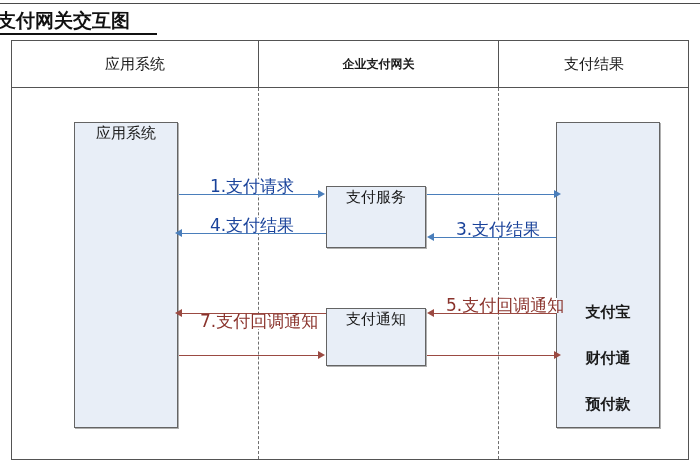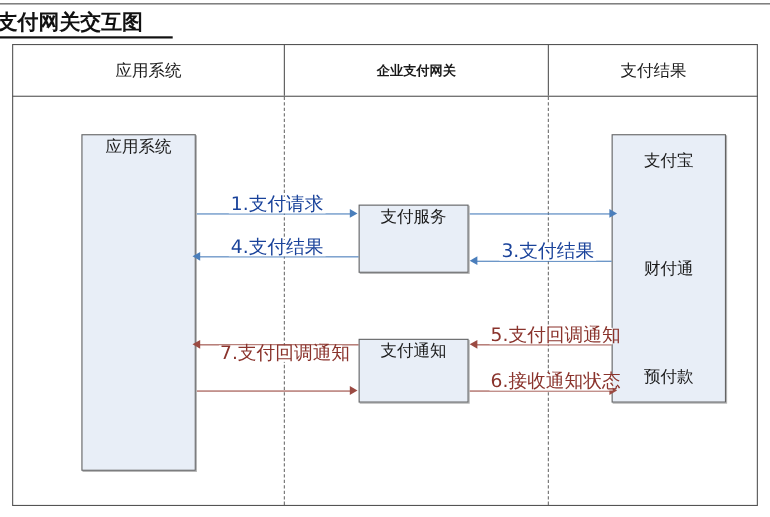--- a/index.html
+++ b/index.html
@@ -135,22 +135,23 @@
     font-size: 15px;
     color: #1a1a1a;
     box-shadow: 1px 1px 0 rgba(80,80,80,0.45);
   }
   #box-app {
     left: 74px;  top: 122px;
     width: 104px; height: 306px;
   }
   #box-thirdparty {
     left: 556px; top: 122px;
-    width: 104px; height: 244px;
-    justify-content: space-between;
+    width: 104px; height: 306px;
+    justify-content: flex-end;
+    font-weight: bold;
   }
   #box-thirdparty .box-line { margin: 13px 0; }
   #box-pay-service {
     left: 326px; top: 186px;
     width: 100px; height: 62px;
   }
   #box-pay-notify {
     left: 326px; top: 308px;
     width: 100px; height: 58px;
   }
@@ -256,15 +257,14 @@
 
   <div class="arrow-line red" style="left:179px; top:355px; width:140px;"></div>
   <div class="arrow-head right red" style="left:318px; top:351px;"></div>
 
   <div class="arrow-line red" style="left:433px; top:313px; width:123px;"></div>
   <div class="arrow-head left red" style="left:427px; top:309px;"></div>
   <div class="arrow-label red" style="left:445px; top:298px; width:110px;">5.支付回调通知</div>
 
   <div class="arrow-line red" style="left:427px; top:355px; width:128px;"></div>
   <div class="arrow-head right red" style="left:554px; top:351px;"></div>
-  <div class="arrow-label red" style="left:445px; top:340px; width:110px;">6.接收通知状态</div>
 
 </div>
 
 </body></html>

